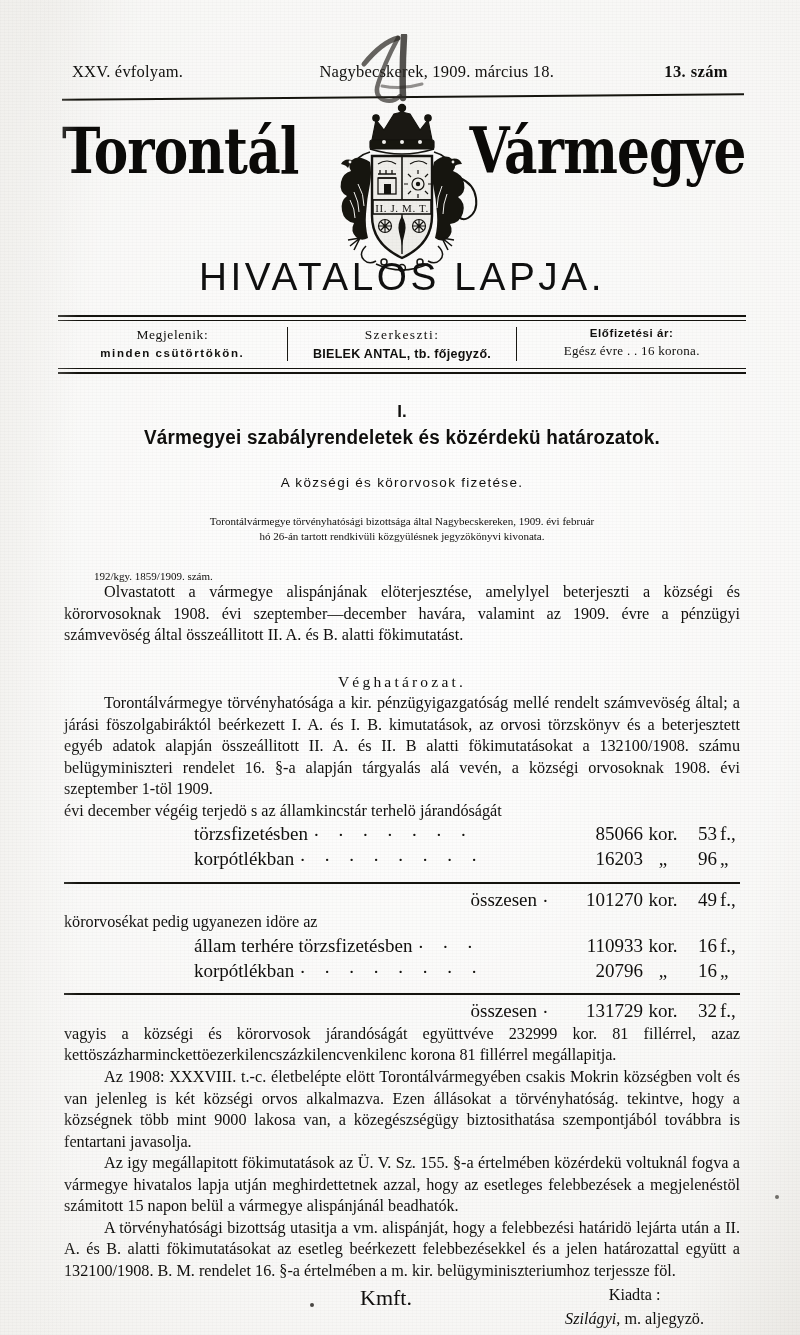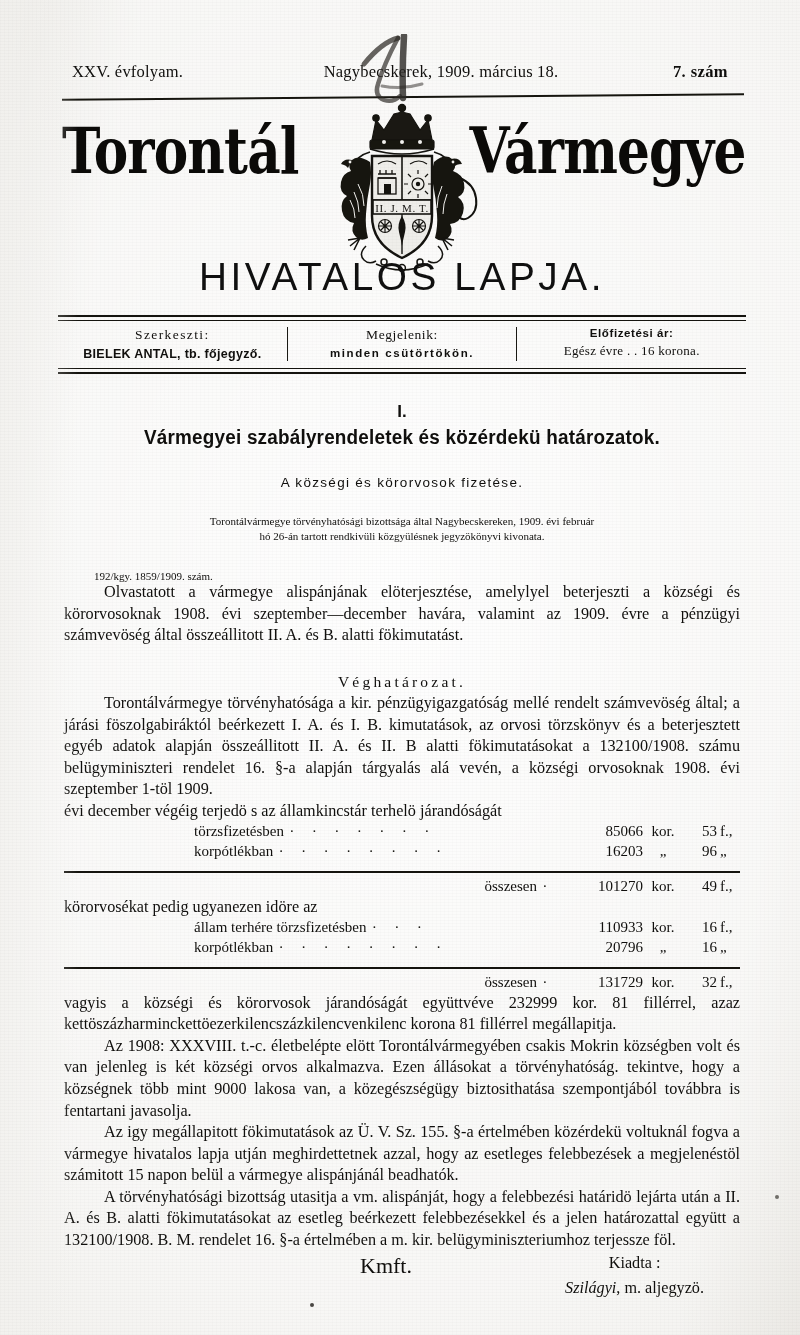--- a/index.html
+++ b/index.html
@@ -212,21 +212,21 @@
   .vegh {
     text-align: center;
     font-size: 15.5px;
     letter-spacing: 3.2px;
     margin: 26px 0 2px 0;
   }
 
   
   .figtable {
     margin: 0;
-    font-size: 15px;
+    font-size: 19px;
     line-height: 1.30;
   }
   .figrow {
     display: flex;
     align-items: baseline;
   }
   .figrow .lbl {
     padding-left: 130px;
     white-space: nowrap;
   }
@@ -337,21 +337,21 @@
 </head>
 <body>
 
 <div id="page">
 
   <div class="sheet">
 
     <div class="masthead-line">
       <span class="ml-left">XXV. évfolyam.</span>
       <span class="ml-mid">Nagybecskerek, 1909. március 18.</span>
-      <span class="ml-right">7. szám</span>
+      <span class="ml-right">13. szám</span>
     </div>
     <div class="masthead-rule"></div>
 
     <div class="title-block">
       <span class="title-word left">Torontál</span>
 
       <svg class="crest" viewBox="0 0 176 190">
         <g fill="#14130f" stroke="#14130f">
 
           <g stroke-width="1.2">
@@ -435,27 +435,27 @@
         </g>
       </svg>
 
       <span class="title-word right">Vármegye</span>
     </div>
 
     <div class="subtitle">HIVATALOS LAPJA.</div>
 
     <div class="rule-double-top"></div>
     <div class="infobar">
+      <div class="infocell c1">
+        <div class="t1">Megjelenik:</div>
+        <div class="t2">minden csütörtökön.</div>
+      </div>
       <div class="infocell c2">
         <div class="t1">Szerkeszti:</div>
         <div class="t2">BIELEK ANTAL, tb. főjegyző.</div>
-      </div>
-      <div class="infocell c1">
-        <div class="t1">Megjelenik:</div>
-        <div class="t2">minden csütörtökön.</div>
       </div>
       <div class="infocell c3">
         <div class="t1">Előfizetési ár:</div>
         <div class="t2">Egész évre . . 16 korona.</div>
       </div>
     </div>
     <div class="rule-double-bottom"></div>
 
     <div class="body-area">
 

